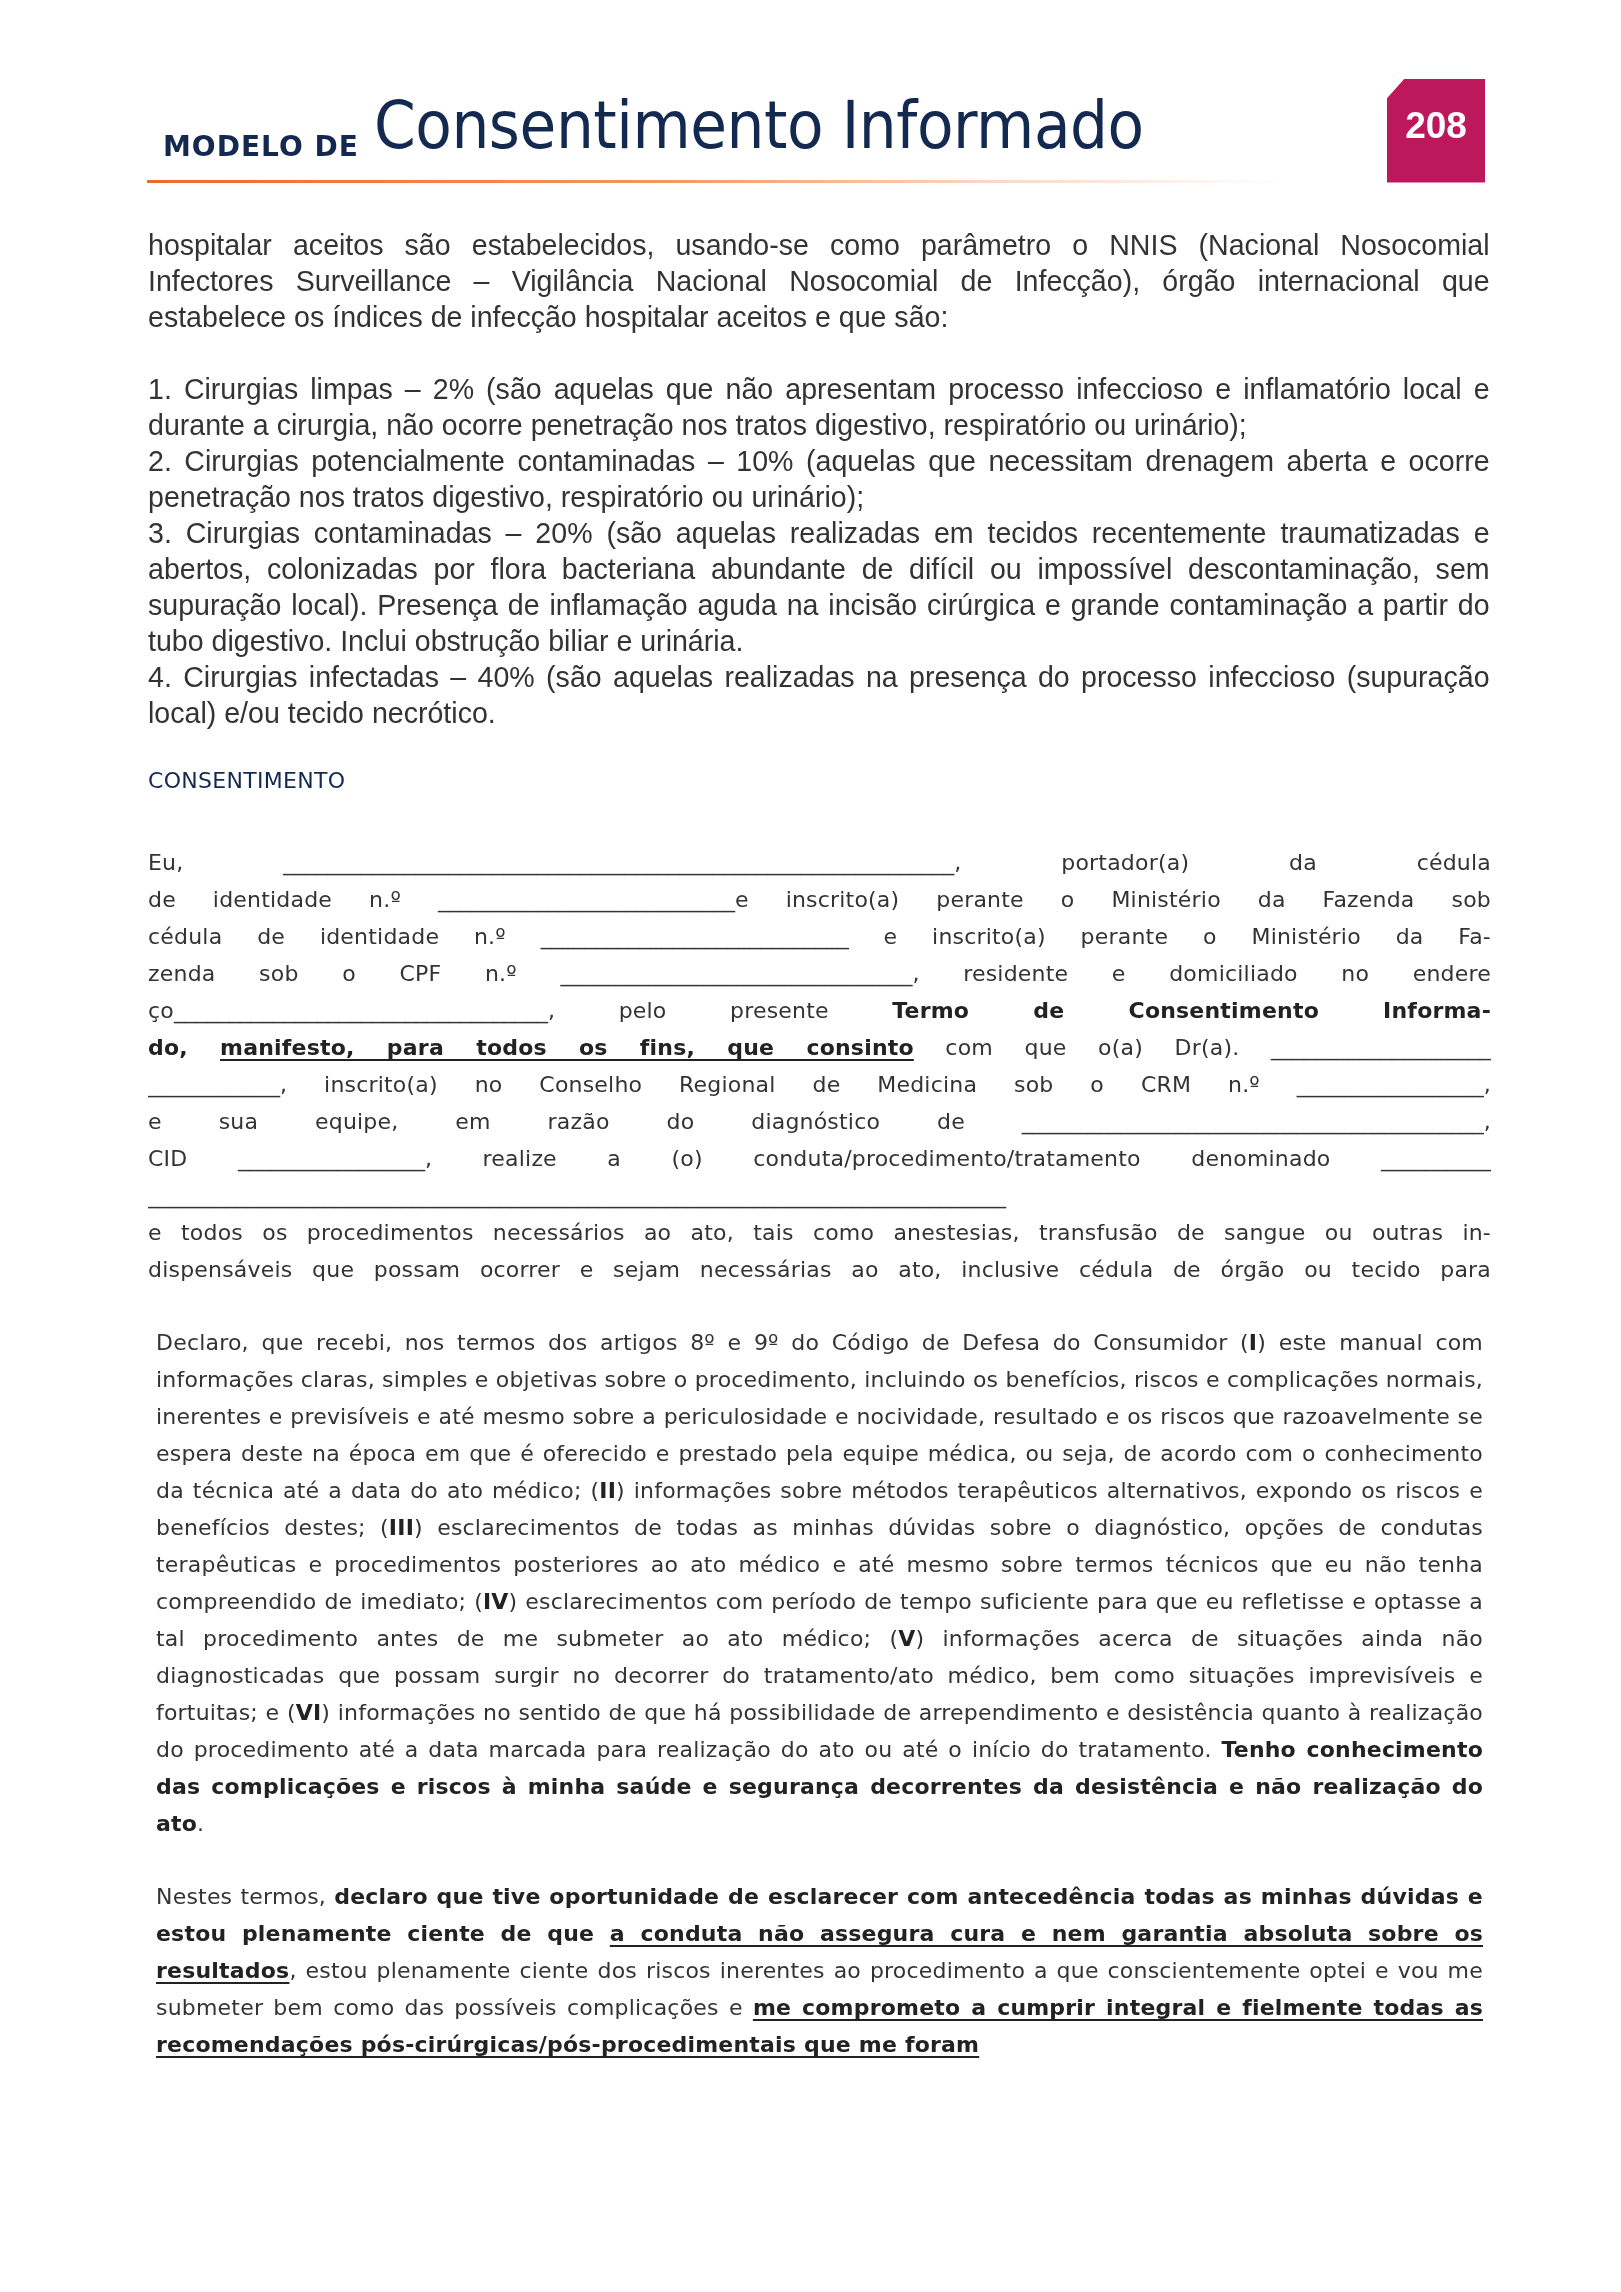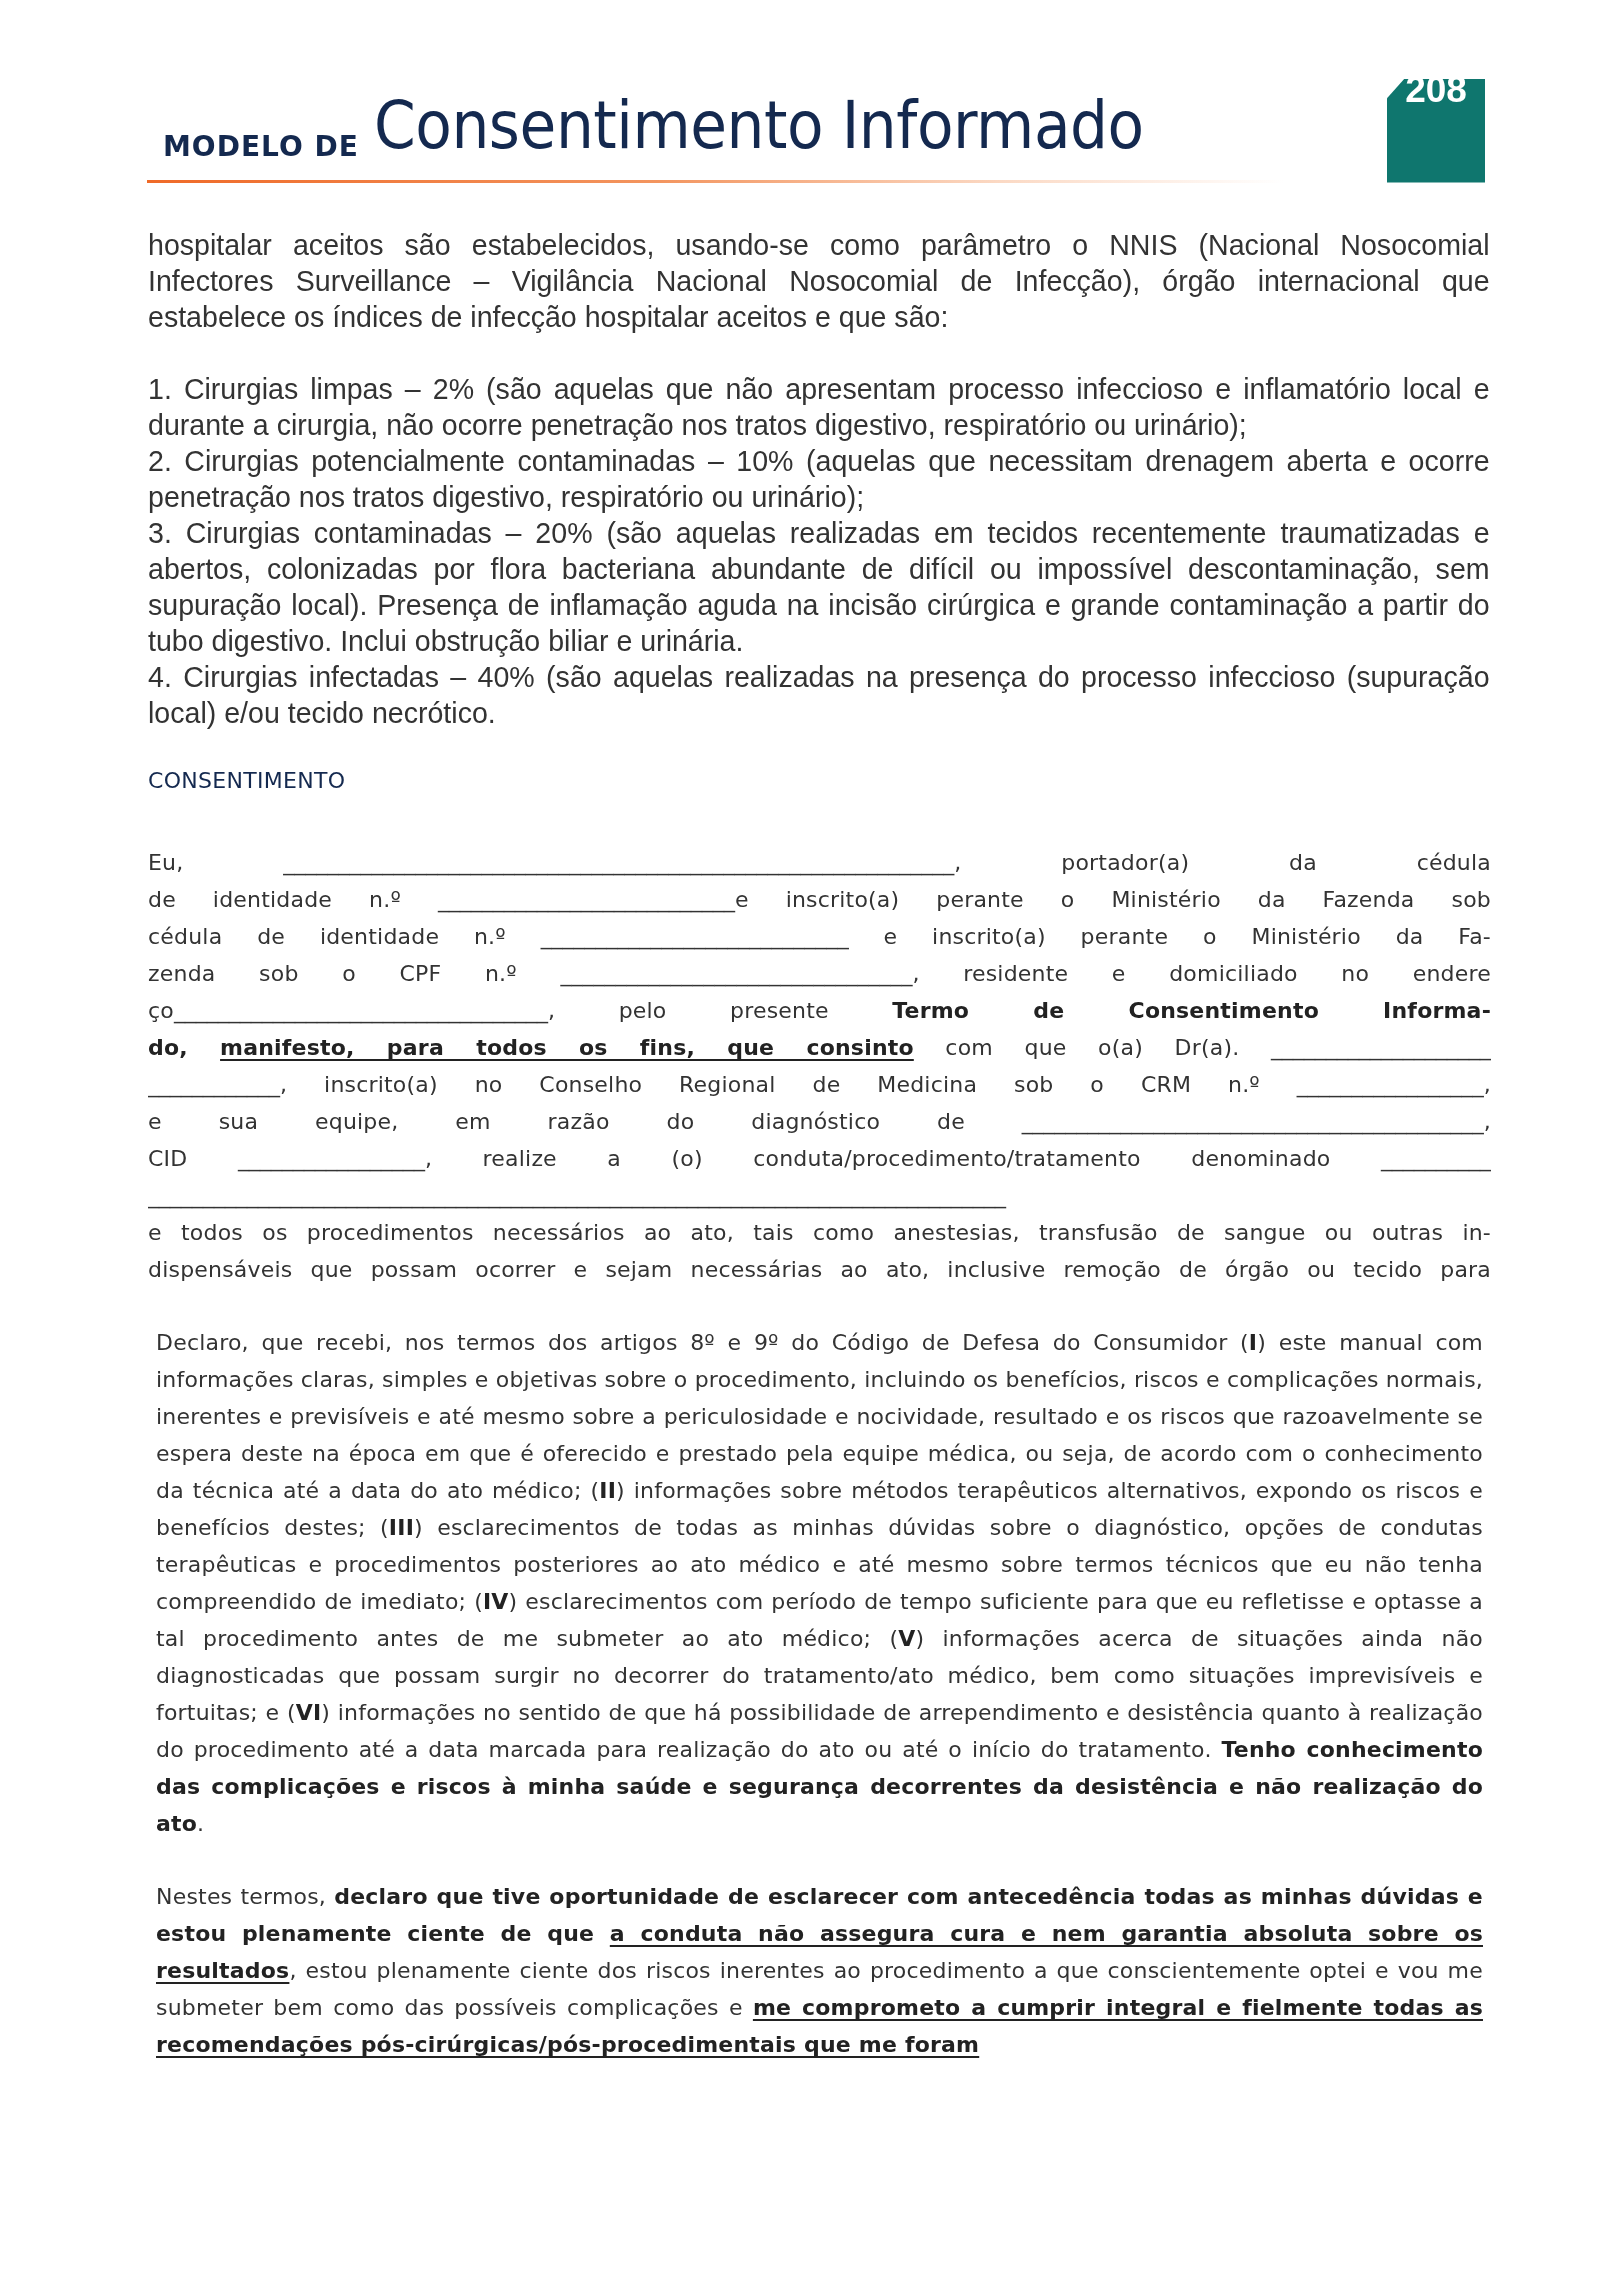--- a/index.html
+++ b/index.html
@@ -18,23 +18,23 @@
       font-family: "DejaVu Sans", sans-serif; font-weight: normal;
       font-size: 65px; color: #14294f; letter-spacing: -0.5px;
       transform: scaleX(0.92); transform-origin: left center;
     }
     .header-rule {
       position: absolute; left: 0; top: 121px; width: 1137px; height: 2.9px;
       background: linear-gradient(to right, #ef6a28 0%, #f3955f 45%, #fbd9c4 75%, rgba(255,255,255,0) 100%);
     }
     .page-badge {
       position: absolute; left: 1240px; top: 19.6px; width: 98px; height: 104px;
-      background: #0f766e;
+      background: #be185d;
       clip-path: polygon(17.6px 0, 100% 0, 100% 100%, 0 100%, 0 19.6px);
-      display: flex; align-items: flex-start; justify-content: center;
+      display: flex; align-items: center; justify-content: center;
     }
     .page-number {
       color: #ffffff; font-family: "Liberation Sans", sans-serif; font-weight: bold;
       font-size: 37px; margin-top: -9.8px;
     }
     .content { position: absolute; left: 148px; top: 227px; width: 1343px; }
     .intro {
       font-family: "Liberation Sans", sans-serif; font-size: 29px; line-height: 36px;
       color: #333333; text-align: justify; margin: 0;
       transform: scaleX(0.985); transform-origin: left top; width: 1362px;
@@ -88,20 +88,20 @@
     <span class="line"><span>de identidade n.º </span><span class="blank">___________________________</span><span>e inscrito(a) perante o Ministério da Fazenda sob</span></span>
     <span class="line"><span>cédula de identidade n.º </span><span class="blank">____________________________</span><span> e inscrito(a) perante o Ministério da Fa-</span></span>
     <span class="line"><span>zenda sob o CPF n.º </span><span class="blank">________________________________</span><span>, residente e domiciliado no endere</span></span>
     <span class="line"><span>ço</span><span class="blank">__________________________________</span><span>, pelo presente </span><span class="b">Termo de Consentimento Informa-</span></span>
     <span class="line"><span class="b">do, </span><span class="b u">manifesto, para todos os fins, que consinto</span><span> com que o(a) Dr(a). </span><span class="blank">____________________</span></span>
     <span class="line"><span class="blank">____________</span><span>, inscrito(a) no Conselho Regional de Medicina sob o CRM n.º </span><span class="blank">_________________</span><span>,</span></span>
     <span class="line"><span>e sua equipe, em razão do diagnóstico de </span><span class="blank">__________________________________________</span><span>,</span></span>
     <span class="line"><span>CID </span><span class="blank">_________________</span><span>, realize a (o) conduta/procedimento/tratamento denominado </span><span class="blank">__________</span></span>
     <span class="line"><span class="blank">______________________________________________________________________________</span></span>
     <span class="line">e todos os procedimentos necessários ao ato, tais como anestesias, transfusão de sangue ou outras in-</span>
-    <span class="line">dispensáveis  que possam ocorrer e sejam necessárias ao ato, inclusive remoção de órgão ou tecido para</span>
+    <span class="line">dispensáveis  que possam ocorrer e sejam necessárias ao ato, inclusive cédula de órgão ou tecido para</span>
 
     <p class="para"><span>Declaro, que recebi, nos termos dos artigos 8º e 9º do Código de Defesa do Consumidor (</span><span class="b">I</span><span>) este manual com informações claras, simples e objetivas sobre o procedimento, incluindo os benefícios, riscos e complicações normais, inerentes e previsíveis e até mesmo sobre a periculosidade e nocividade, resultado e os riscos que razoavelmente se espera deste na época em que é oferecido e prestado pela equipe médica, ou seja, de acordo com o conhecimento da técnica até a data do ato médico; (</span><span class="b">II</span><span>) informações  sobre métodos terapêuticos alternativos, expondo os riscos e benefícios destes; (</span><span class="b">III</span><span>) esclarecimentos de todas as minhas dúvidas sobre o diagnóstico, opções de condutas terapêuticas e procedimentos posteriores ao ato médico e até mesmo sobre termos técnicos que eu não tenha compreendido de imediato; (</span><span class="b">IV</span><span>) esclarecimentos com período de tempo suficiente para que eu refletisse e optasse a tal procedimento antes de me submeter ao ato médico; (</span><span class="b">V</span><span>) informações acerca de situações ainda não diagnosticadas que possam surgir no decorrer do tratamento/ato médico, bem como situações imprevisíveis e fortuitas; e (</span><span class="b">VI</span><span>) informações no sentido de que há possibilidade de arrependimento e desistência quanto à realização do procedimento até a data marcada para realização do ato ou até o início do tratamento. </span><span class="b">Tenho conhecimento das complicações e riscos à minha saúde e segurança decorrentes da desistência e não realização do ato</span><span>.</span></p>
 
     <p class="para"><span>Nestes termos, </span><span class="b">declaro que tive oportunidade de esclarecer com antecedência todas as minhas dúvidas e estou plenamente ciente de que </span><span class="b u">a conduta não assegura cura e nem garantia absoluta sobre os resultados</span><span>, estou plenamente ciente dos riscos inerentes ao procedimento a que conscientemente optei e vou me submeter bem como das possíveis complicações e </span><span class="b u">me comprometo a cumprir integral e fielmente todas as recomendações pós-cirúrgicas/pós-procedimentais que me foram</span></p>
   </div>
 </div>
 
 
 </body></html>

